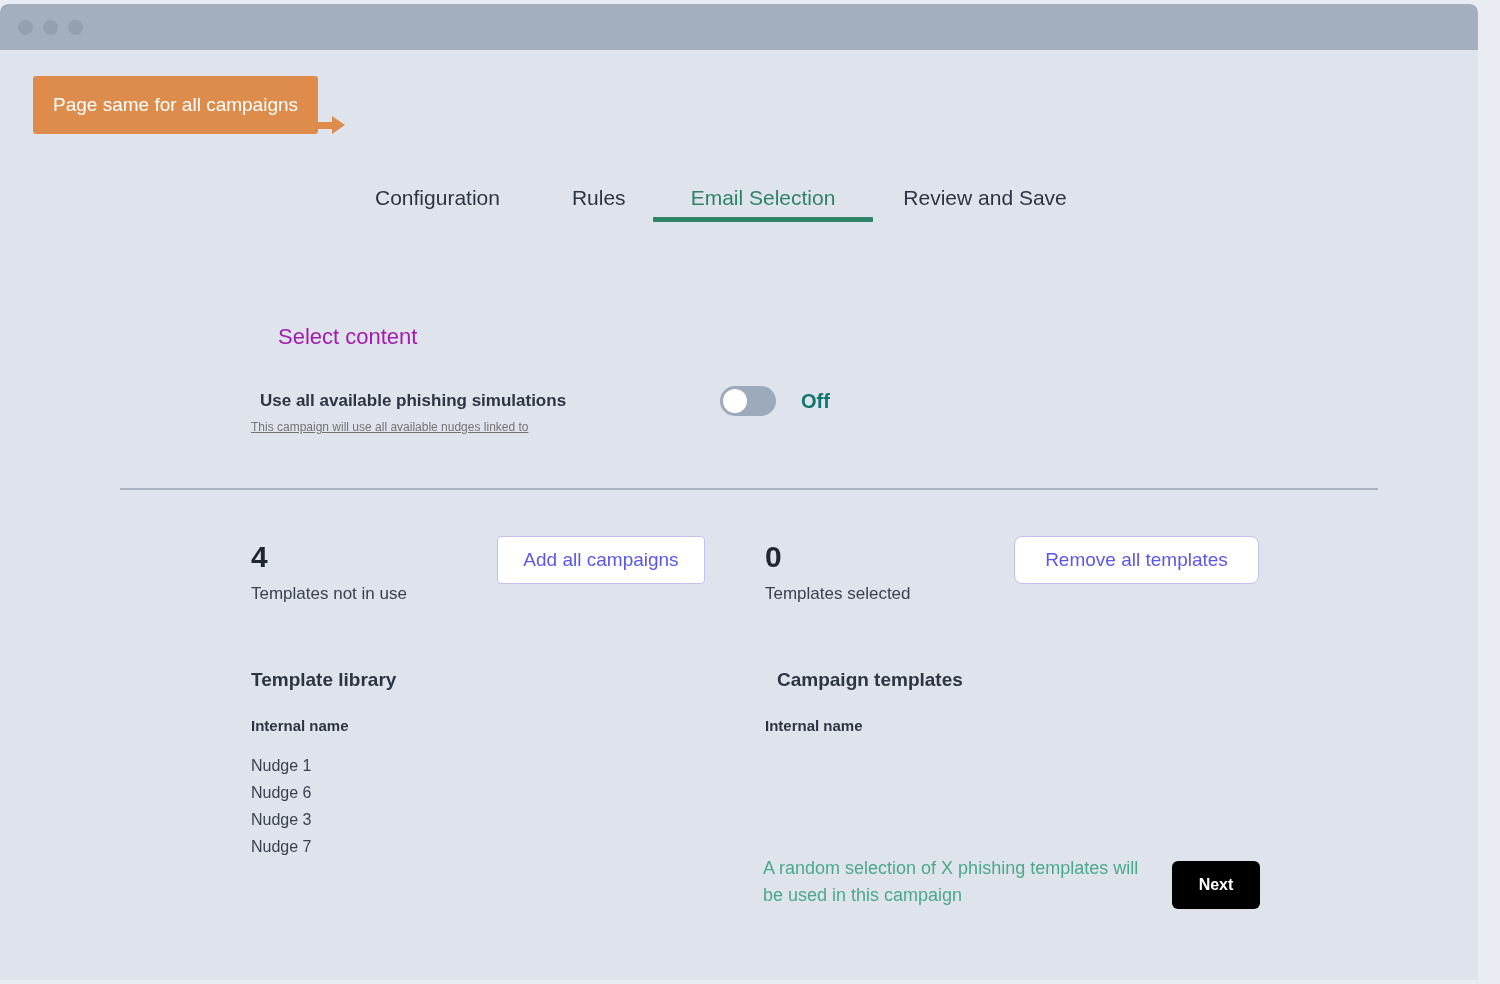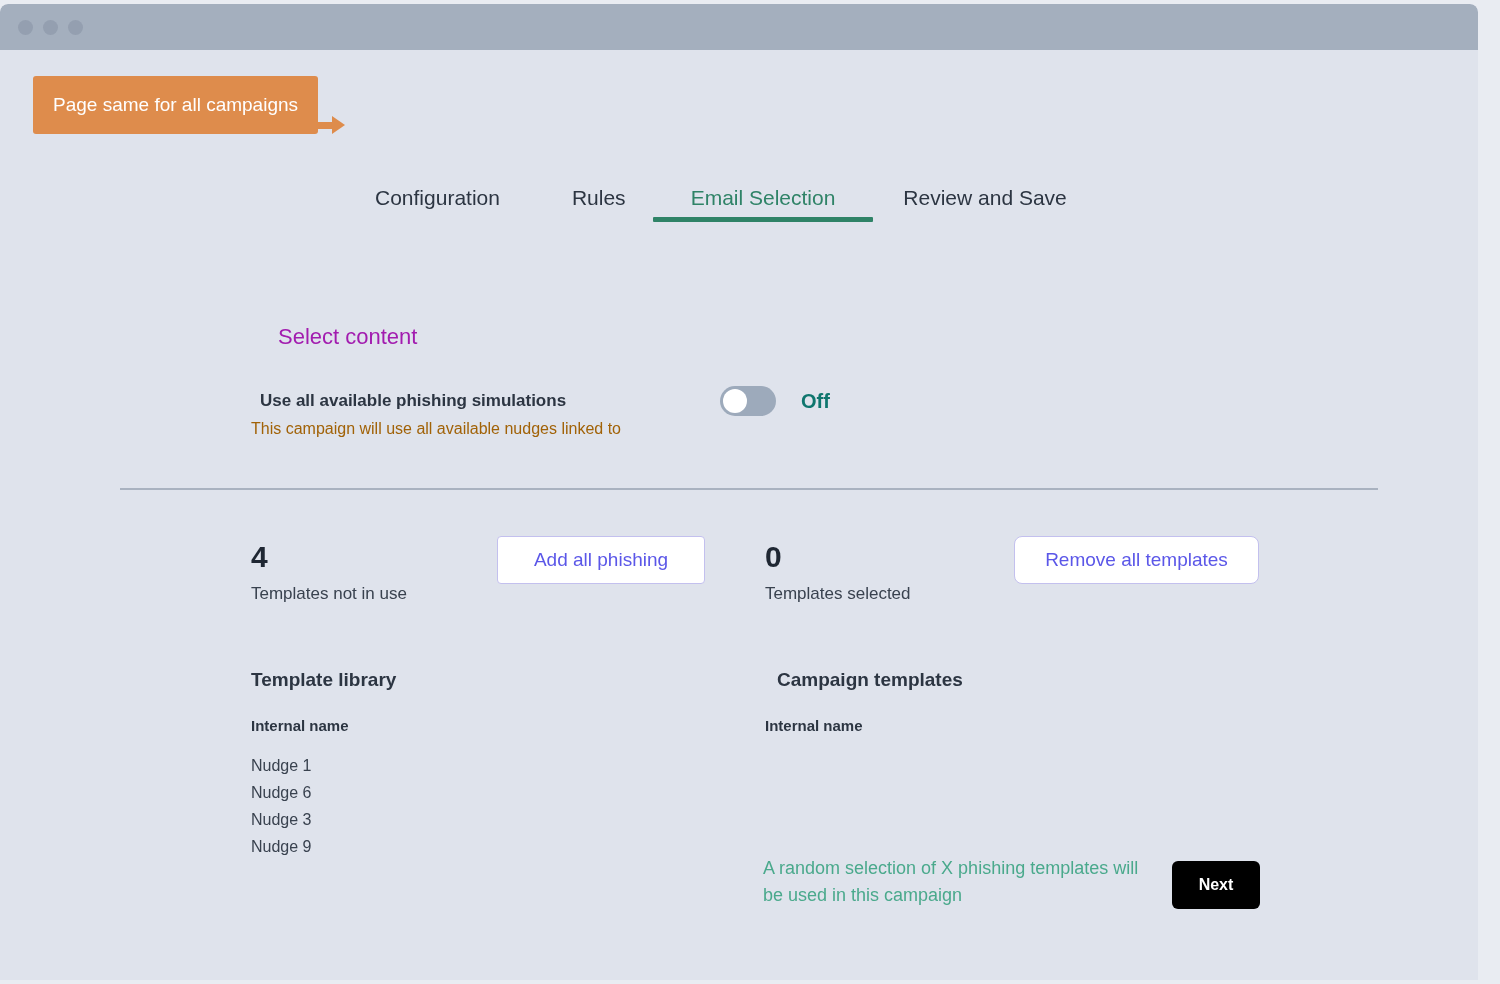--- a/index.html
+++ b/index.html
@@ -183,22 +183,23 @@
   .toggle-state {
     margin-left: 25px;
     font-size: 20px;
     font-weight: bold;
     color: #0f766e;
   }
   .toggle-desc {
     position: absolute;
     left: 251px;
     top: 416px;
-    font-size: 16px;
-    color: #a16207;
+    font-size: 12px;
+    color: #737373;
+    text-decoration: underline;
   }
 
   .divider {
     position: absolute;
     left: 120px;
     top: 484px;
     width: 1258px;
     height: 2px;
     background: #a9b2c0;
   }
@@ -344,30 +345,30 @@
 
     <div class="count-block count-left">
       <div class="num">4</div>
       <div class="cap">Templates not in use</div>
     </div>
     <div class="count-block count-right">
       <div class="num">0</div>
       <div class="cap">Templates selected</div>
     </div>
 
-    <div class="ghost-btn btn-add">Add all phishing</div>
+    <div class="ghost-btn btn-add">Add all campaigns</div>
     <div class="ghost-btn btn-remove">Remove all templates</div>
 
     <div class="list-head list-head-left">Template library</div>
     <div class="col-head col-head-left">Internal name</div>
     <div class="list list-left">
       <div class="list-item">Nudge 1</div>
       <div class="list-item">Nudge 6</div>
       <div class="list-item">Nudge 3</div>
-      <div class="list-item">Nudge 9</div>
+      <div class="list-item">Nudge 7</div>
     </div>
 
     <div class="list-head list-head-right">Campaign templates</div>
     <div class="col-head col-head-right">Internal name</div>
     <div class="list list-right"></div>
 
     <div class="footer-note">A random selection of X phishing templates will be used in this campaign</div>
     <div class="next-btn">Next</div>
 
   </div>

